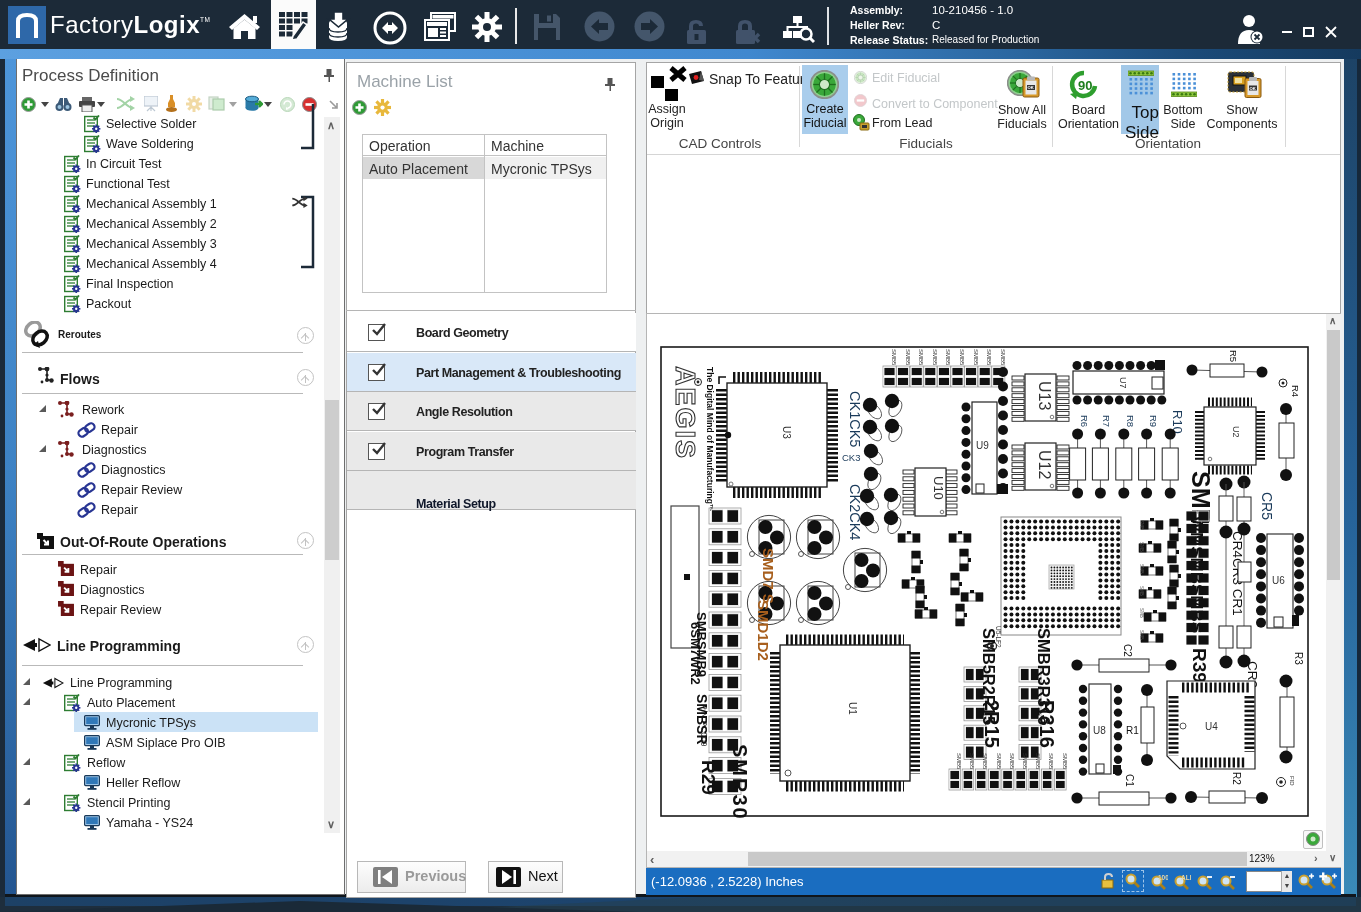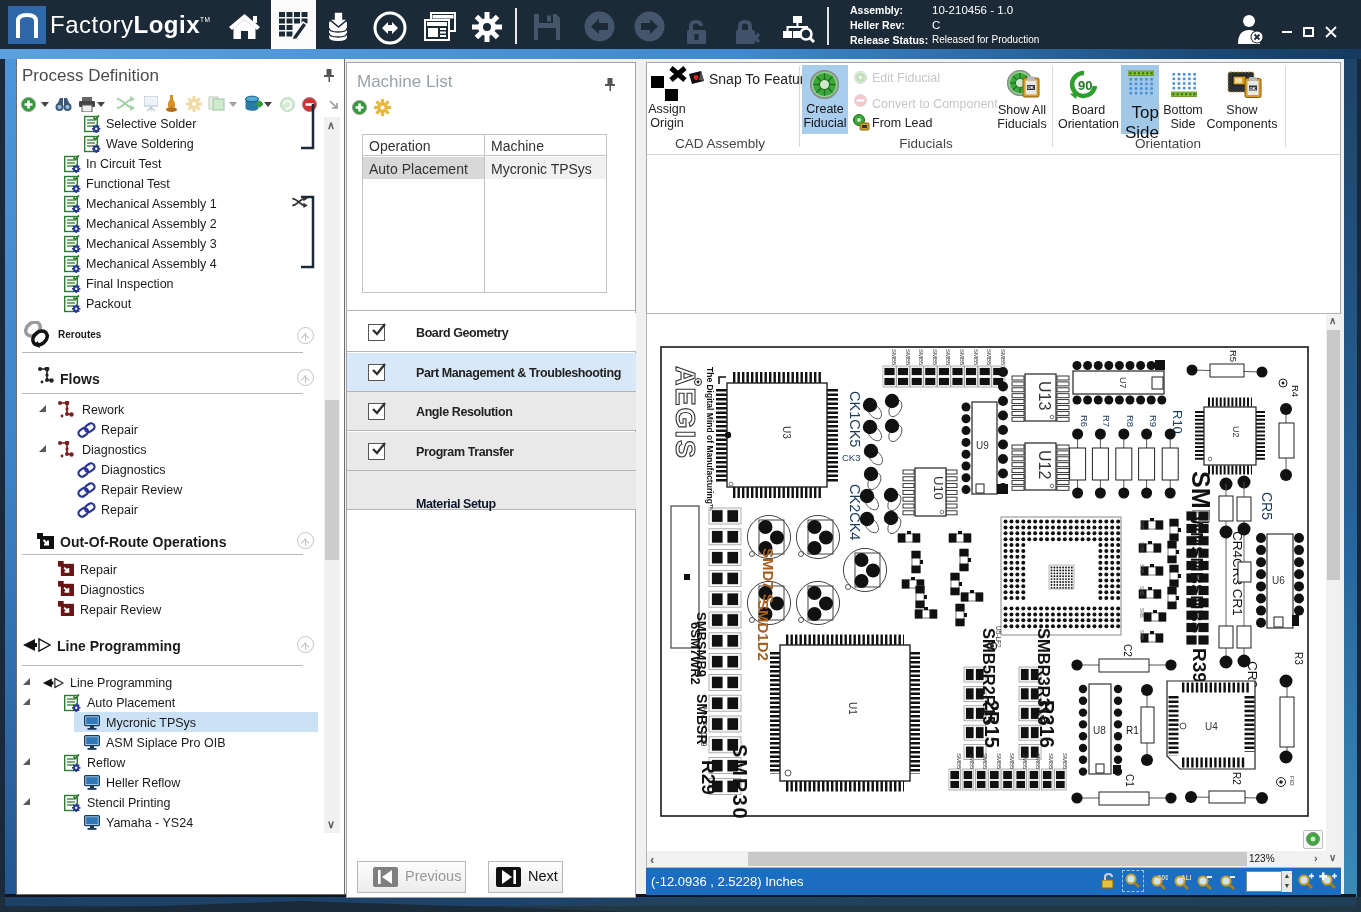--- a/index.html
+++ b/index.html
@@ -724,34 +724,34 @@
   </svg>
 <div class="ab" style="left:416px;top:444.80000000000007px;font-size:12.5px;letter-spacing:-0.4px;font-weight:bold;color:#222">Program Transfer</div>
 <div class="ab" style="left:347px;top:471.4000000000001px;width:289px;height:39px;background:#e9e9e9;border-bottom:1px solid #b5b5b5"></div>
 <div class="ab" style="left:416px;top:497px;font-size:12.5px;letter-spacing:-0.4px;font-weight:bold;color:#0f172a">Material Setup</div>
 <div class="ab" style="left:357px;top:861px;width:109px;height:32px;background:linear-gradient(#fdfdfd,#ececec);border:1px solid #b8b8b8"></div>
 <div class="ab" style="left:373px;top:867px;width:25px;height:20px;background:#7f7f7f;border-radius:2px"></div>
 <svg class="ab" style="left:378px;top:870px" width="15" height="14" viewBox="0 0 15 14">
     <rect x="0" y="0" width="2.6" height="14" fill="#fff"></rect>
     <path d="M14 0 L14 14 L4 7 Z" fill="#fff"></path>
   </svg>
-<div class="ab" style="left:405px;top:868px;font-size:14.5px;font-weight:normal;color:#9a9a9a">Previous</div>
+<div class="ab" style="left:405px;top:868px;font-size:14.5px;font-weight:bold;color:#9a9a9a">Previous</div>
 <div class="ab" style="left:488px;top:861px;width:75px;height:32px;background:linear-gradient(#fdfdfd,#ececec);border:1px solid #b8b8b8"></div>
 <div class="ab" style="left:496px;top:867px;width:25px;height:20px;background:#111;border-radius:2px"></div>
 <svg class="ab" style="left:501px;top:870px" width="15" height="14" viewBox="0 0 15 14">
     <rect x="12.4" y="0" width="2.6" height="14" fill="#fff"></rect>
     <path d="M1 0 L1 14 L11 7 Z" fill="#fff"></path>
   </svg>
 <div class="ab" style="left:528px;top:868px;font-size:14.5px;font-weight:normal;color:#111">Next</div>
 <div class="ab panel" style="left:646px;top:62px;width:695px;height:833px;border-color:#a5a5a5"></div>
 <div class="ab" style="left:647px;top:154px;width:693px;height:1px;background:#d5d5d5"></div>
 <div class="ab" style="left:799px;top:66px;width:1px;height:81px;background:#d8d8d8"></div>
 <div class="ab" style="left:1052px;top:66px;width:1px;height:81px;background:#d8d8d8"></div>
 <div class="ab" style="left:1285px;top:66px;width:1px;height:81px;background:#d8d8d8"></div>
-<div class="ab" style="left:660px;top:136px;width:120px;text-align:center;font-size:13.5px;color:#444">CAD Assembly</div>
+<div class="ab" style="left:660px;top:136px;width:120px;text-align:center;font-size:13.5px;color:#444">CAD Controls</div>
 <div class="ab" style="left:866px;top:136px;width:120px;text-align:center;font-size:13.5px;color:#444">Fiducials</div>
 <div class="ab" style="left:1108px;top:136px;width:120px;text-align:center;font-size:13.5px;color:#444">Orientation</div>
 <svg class="ab" style="left:649px;top:66px" width="40" height="36" viewBox="0 0 40 36">
     <rect x="2" y="10" width="13" height="12" fill="#000"></rect>
     <rect x="16" y="23" width="13" height="12" fill="#000"></rect>
     <path d="M22 2 L36 14 M36 2 L22 14" stroke="#000" stroke-width="5"></path>
   </svg>
 <div class="ab" style="left:647px;top:102px;width:40px;text-align:center;font-size:12.5px;color:#222">Assign<br>Origin</div>
 <svg class="ab" style="left:688px;top:70px" width="17" height="15" viewBox="0 0 17 15">
     <path d="M1 4 L13 1 L16 11 L4 14 Z" fill="#111"></path>

